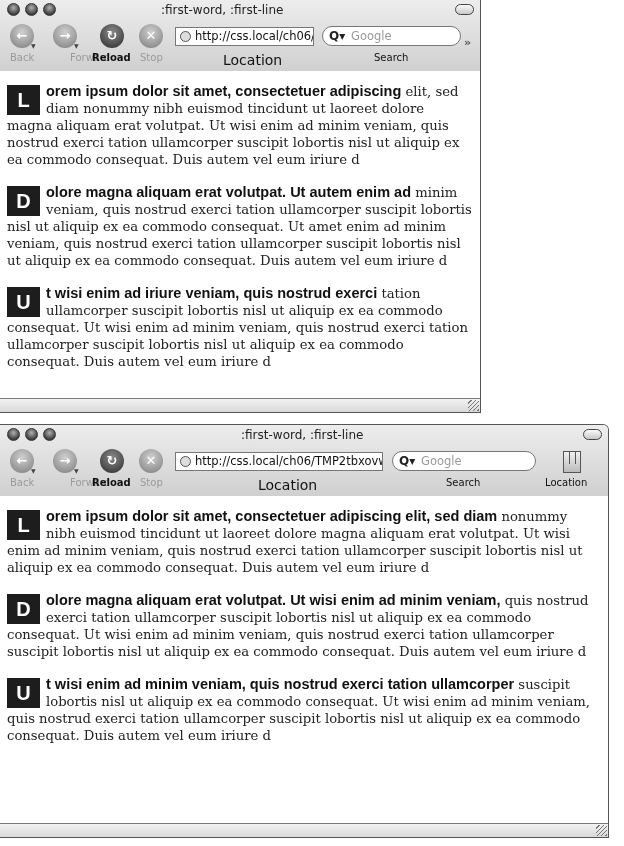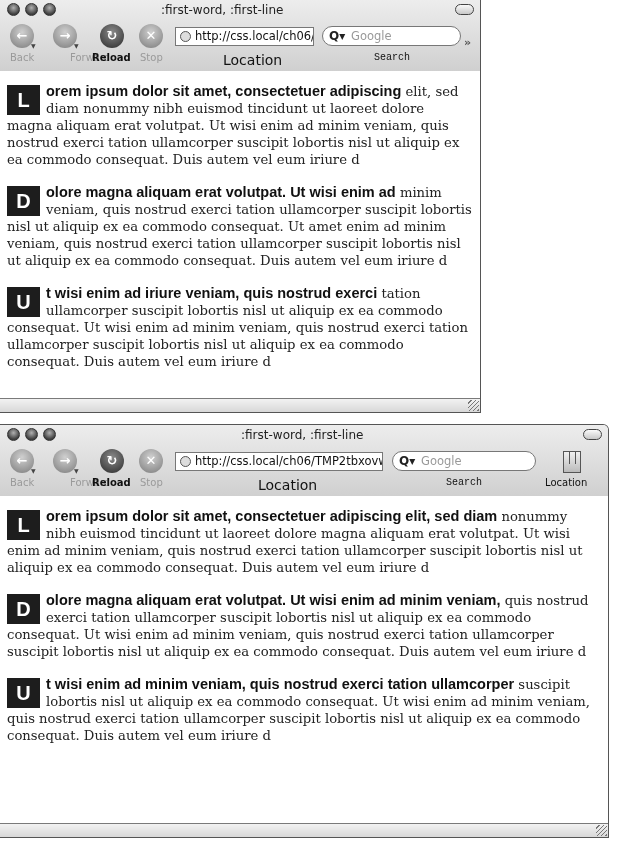--- a/index.html
+++ b/index.html
@@ -52,21 +52,21 @@
     border: 1.5px solid #555; background: #ddd; }
   .loclabel { position: absolute; top: 52px; font-size: 14px; color: #111; text-align: right; }
   #win1 .loclabel { left: 223px; }
   #win2 .loclabel { left: 258px; }
 
   .searchbox { position: absolute; top: 26px; height: 20px; background: #fff; border: 1px solid #777;
     border-radius: 10px; font-size: 11.5px; color: #999; line-height: 18px; padding-left: 28px; }
   #win1 .searchbox { left: 322px; width: 139px; }
   #win2 .searchbox { left: 392px; width: 144px; }
   .mag { position: absolute; left: 6px; top: 0; font-size: 12px; color: #222; font-weight: bold; }
-  .searchlabel { position: absolute; top: 52px; font-size: 10px; color: #111; font-family: Liberation Mono, monospace; }
+  .searchlabel { position: absolute; top: 52px; font-size: 10px; color: #111; }
   #win1 .searchlabel { left: 374px; }
   #win2 .searchlabel { left: 446px; }
 
   .overflow { position: absolute; left: 464px; top: 36px; font-size: 11px; color: #555; font-weight: bold; }
   .bookmarks-icon { position: absolute; left: 563px; top: 26px; width: 18px; height: 22px;
     border: 1.5px solid #555; background: linear-gradient(#f0f0f0, #bbb); }
   .bookmarks-icon::after { content: ""; position: absolute; left: 5px; top: 0; width: 5px; height: 12px;
     border-left: 1.5px solid #555; border-right: 1.5px solid #555; }
   .bookmarks-label { position: absolute; left: 545px; top: 52px; font-size: 10px; color: #111; }
 
@@ -122,21 +122,21 @@
   </div>
 
   <div class="content">
     <p class="para">
       <span class="dropcap">L</span>
       <span class="firstline">orem ipsum dolor sit amet, consectetuer adipiscing</span>
       <span>elit, sed diam nonummy nibh euismod tincidunt ut laoreet dolore magna aliquam erat volutpat. Ut wisi enim ad minim veniam, quis nostrud exerci tation ullamcorper suscipit lobortis nisl ut aliquip ex ea commodo consequat. Duis autem vel eum iriure d</span>
     </p>
     <p class="para">
       <span class="dropcap">D</span>
-      <span class="firstline">olore magna aliquam erat volutpat. Ut wisi enim ad</span>
+      <span class="firstline">olore magna aliquam erat volutpat. Ut autem enim ad</span>
       <span>minim veniam, quis nostrud exerci tation ullamcorper suscipit lobortis nisl ut aliquip ex ea commodo consequat. Ut amet enim ad minim veniam, quis nostrud exerci tation ullamcorper suscipit lobortis nisl ut aliquip ex ea commodo consequat. Duis autem vel eum iriure d</span>
     </p>
     <p class="para">
       <span class="dropcap">U</span>
       <span class="firstline">t wisi enim ad iriure veniam, quis nostrud exerci</span>
       <span>tation ullamcorper suscipit lobortis nisl ut aliquip ex ea commodo consequat. Ut wisi enim ad minim veniam, quis nostrud exerci tation ullamcorper suscipit lobortis nisl ut aliquip ex ea commodo consequat. Duis autem vel eum iriure d</span>
     </p>
   </div>
 
   <div class="statusbar">

